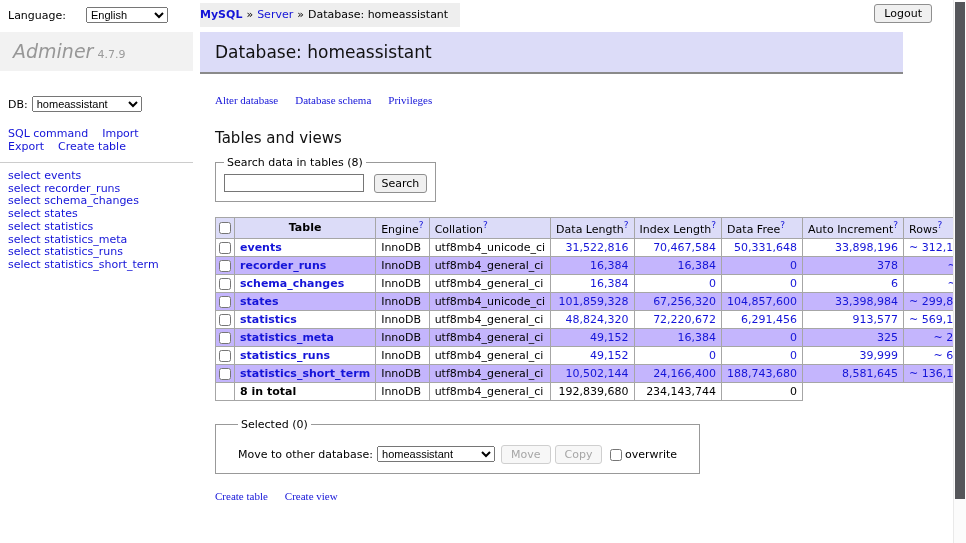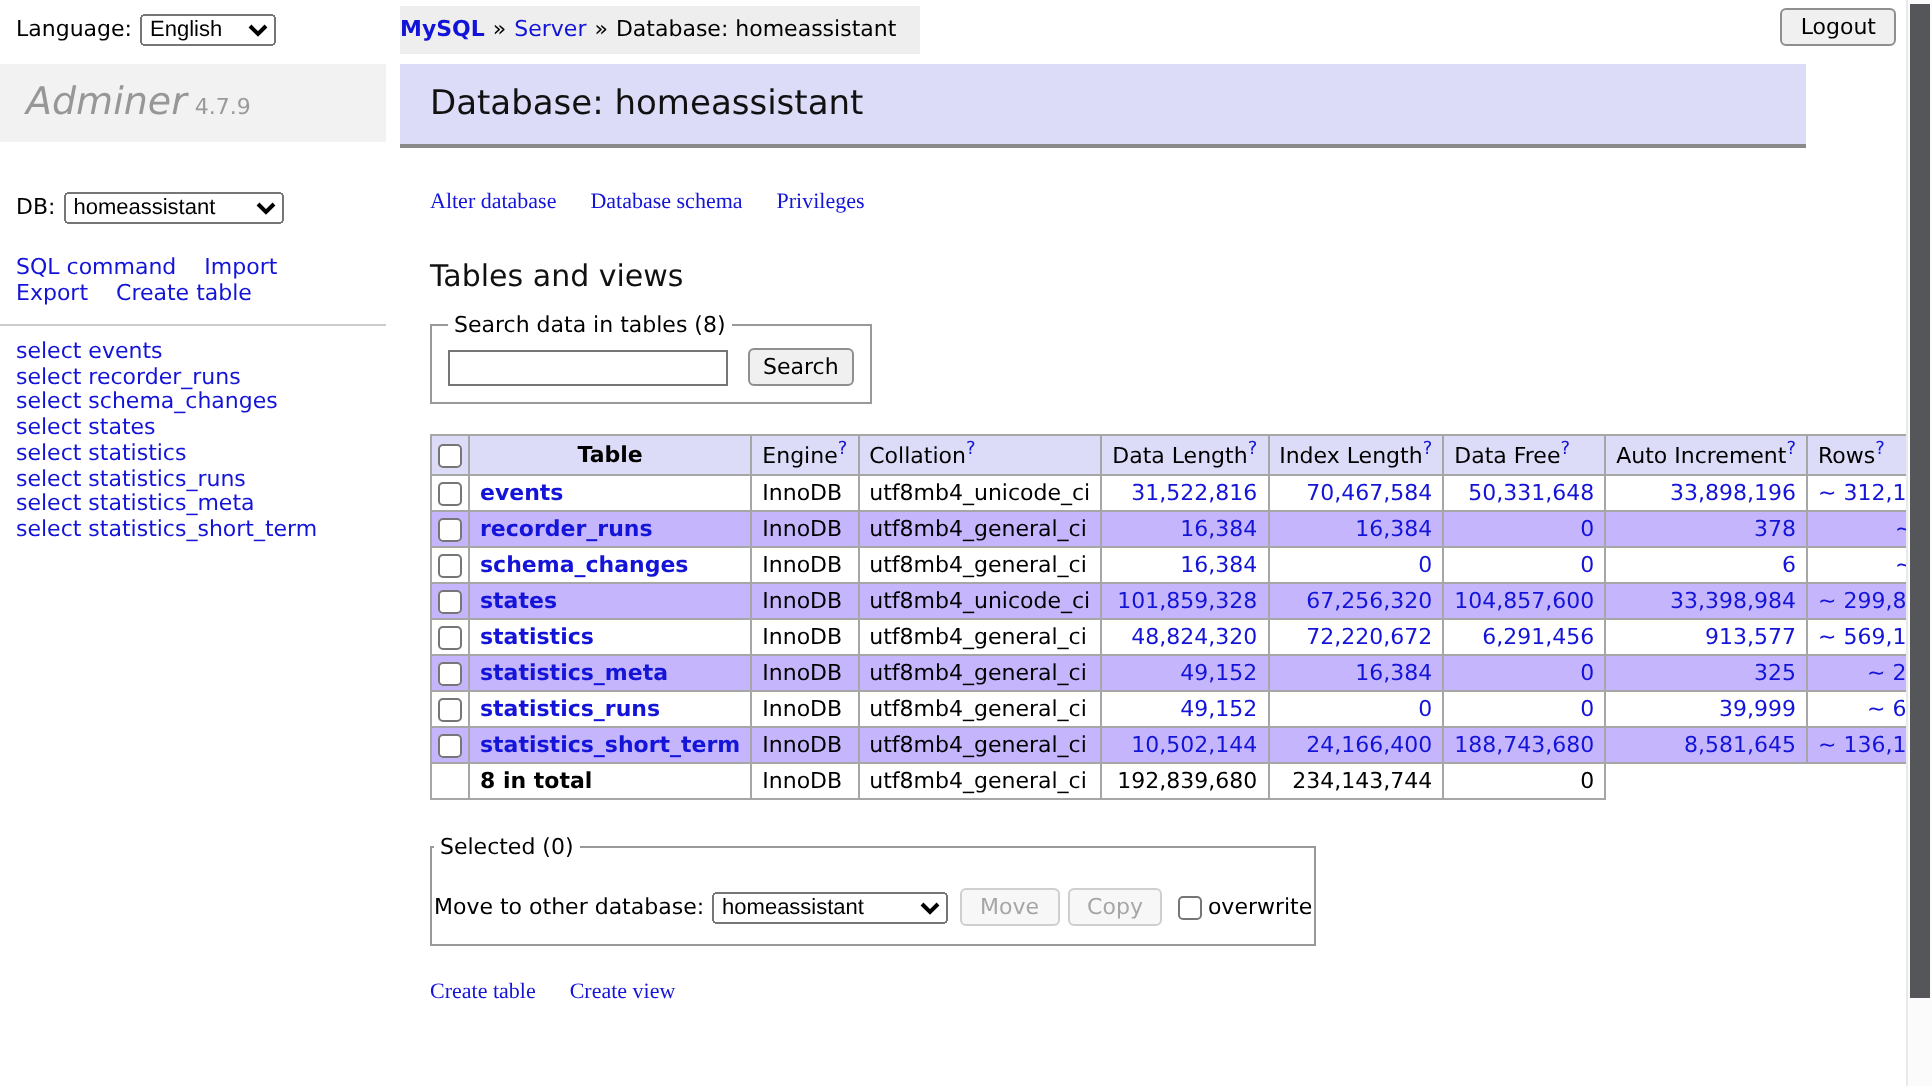--- a/index.html
+++ b/index.html
@@ -8,42 +8,42 @@
     position: relative; overflow: hidden; background: #fff;
     font-family: "DejaVu Sans", "Liberation Sans", sans-serif;
     font-size: 11px; color: #000;
   }
   .link { color: #1414d8; cursor: pointer; text-decoration: none; }
   .block { display: block; }
 
   
   #sidebar { position: absolute; left: 0; top: 0; width: 193px; }
   .lang-row { margin: 7px 0 0 8px; }
-  .lang-row select { width: 68px; font-size: 11px; margin-left: 4px; }
+  .lang-row select { width: 82px; font-size: 11px; margin-left: 20px; }
   .logo-band { background: #f2f2f2; margin-top: 9px; padding: 8px 0 9px 13px; }
   .logo-name { font-style: italic; font-size: 19px; color: #979797; }
   .logo-ver { font-size: 11px; color: #9a9a9a; margin-left: 4px; }
   .db-row { margin: 25px 0 0 8px; }
   .db-row select { width: 110px; font-size: 11px; margin-left: 4px; }
   .side-actions { margin: 15px 0 0 8px; line-height: 13px; }
   .side-actions .link { margin-right: 14px; }
   #sidebar hr { border: 0; border-top: 1px solid #ccc; margin: 9px 0 0 0; }
   .tables-list { margin: 7px 0 0 8px; line-height: 12.7px; }
 
   
   #scrollbar { position: absolute; top: 0; right: 0; width: 13px; height: 543px;
                background: #fbfbfb; border-left: 1px solid #e9e9e9; }
   #scroll-thumb { position: absolute; top: 2px; left: 1px; width: 10px; height: 497px; background: #55565a; }
 
   
   #main { position: absolute; left: 200px; top: 0; width: 712px; }
   .breadcrumb { display: inline-block; background: #eee; margin-top: 3px; padding: 5px 12px 6px 0; }
   .crumb-sep { color: #000; margin: 0 4px; }
   .crumb-root { font-weight: bold; }
-  #logout-btn { position: absolute; top: 4px; right: 18px; }
+  #logout-btn { position: absolute; top: 4px; right: 34px; }
   button {
     font-family: "DejaVu Sans", "Liberation Sans", sans-serif; font-size: 11px;
     background: #f0f0f0; border: 1px solid #8f8f8f; border-radius: 3px;
     padding: 2px 9px; color: #000; cursor: pointer;
   }
   button:disabled { color: #a6a6a6; border-color: #cfcfcf; background: #f7f7f7; cursor: default; }
   .title-bar { background: #dcdcf8; border-bottom: 2px solid #8a8a8a; margin-top: 5px;
                padding: 10px 0 10px 15px; font-size: 17px; color: #111; width: 703px; }
   .content { margin-left: 15px; }
   .top-links { margin-top: 20px; }
@@ -66,21 +66,21 @@
   tr.shaded td { background: #c4b5fd; }
   td.num { text-align: right; min-width: 62px; }
   td.num .link { font-weight: normal; }
   td.tname .link { font-weight: bold; }
   tr.total td { font-weight: normal; }
   tr.total td.tlabel { font-weight: bold; }
   td.ghost { border: none; background: #fff; }
   input[type="checkbox"] { width: 12px; height: 12px; margin: 0; vertical-align: middle; }
 
   
-  .selected-fs { margin-top: 17px; padding: 7px 1px 9px; }
+  .selected-fs { margin-top: 17px; padding: 7px 22px 9px; }
   .sel-buttons button { margin-right: 3px; }
   .move-row { margin-top: 7px; }
   .move-row select { width: 118px; font-size: 11px; margin: 0 6px 0 4px; }
   .move-row button { margin-right: 4px; }
   .move-row label { margin-left: 3px; }
 
   .bottom-links { margin-top: 16px; }
 </style>
 </head>
 <body>
@@ -99,22 +99,22 @@
     <span class="link">SQL command</span><span class="link">Import</span><br>
     <span class="link">Export</span><span class="link">Create table</span>
   </div>
   <hr>
   <div class="tables-list">
       <span class="link block">select events</span>
       <span class="link block">select recorder_runs</span>
       <span class="link block">select schema_changes</span>
       <span class="link block">select states</span>
       <span class="link block">select statistics</span>
+      <span class="link block">select statistics_meta</span>
       <span class="link block">select statistics_runs</span>
-      <span class="link block">select statistics_meta</span>
       <span class="link block">select statistics_short_term</span>
     </div>
 </div>
 
 <button id="logout-btn">Logout</button>
 
 <div id="main">
   <div class="breadcrumb">
     <span class="link crumb-root">MySQL</span><span class="crumb-sep">»</span><span class="link">Server</span><span class="crumb-sep">»</span><span>Database: homeassistant</span>
   </div>

